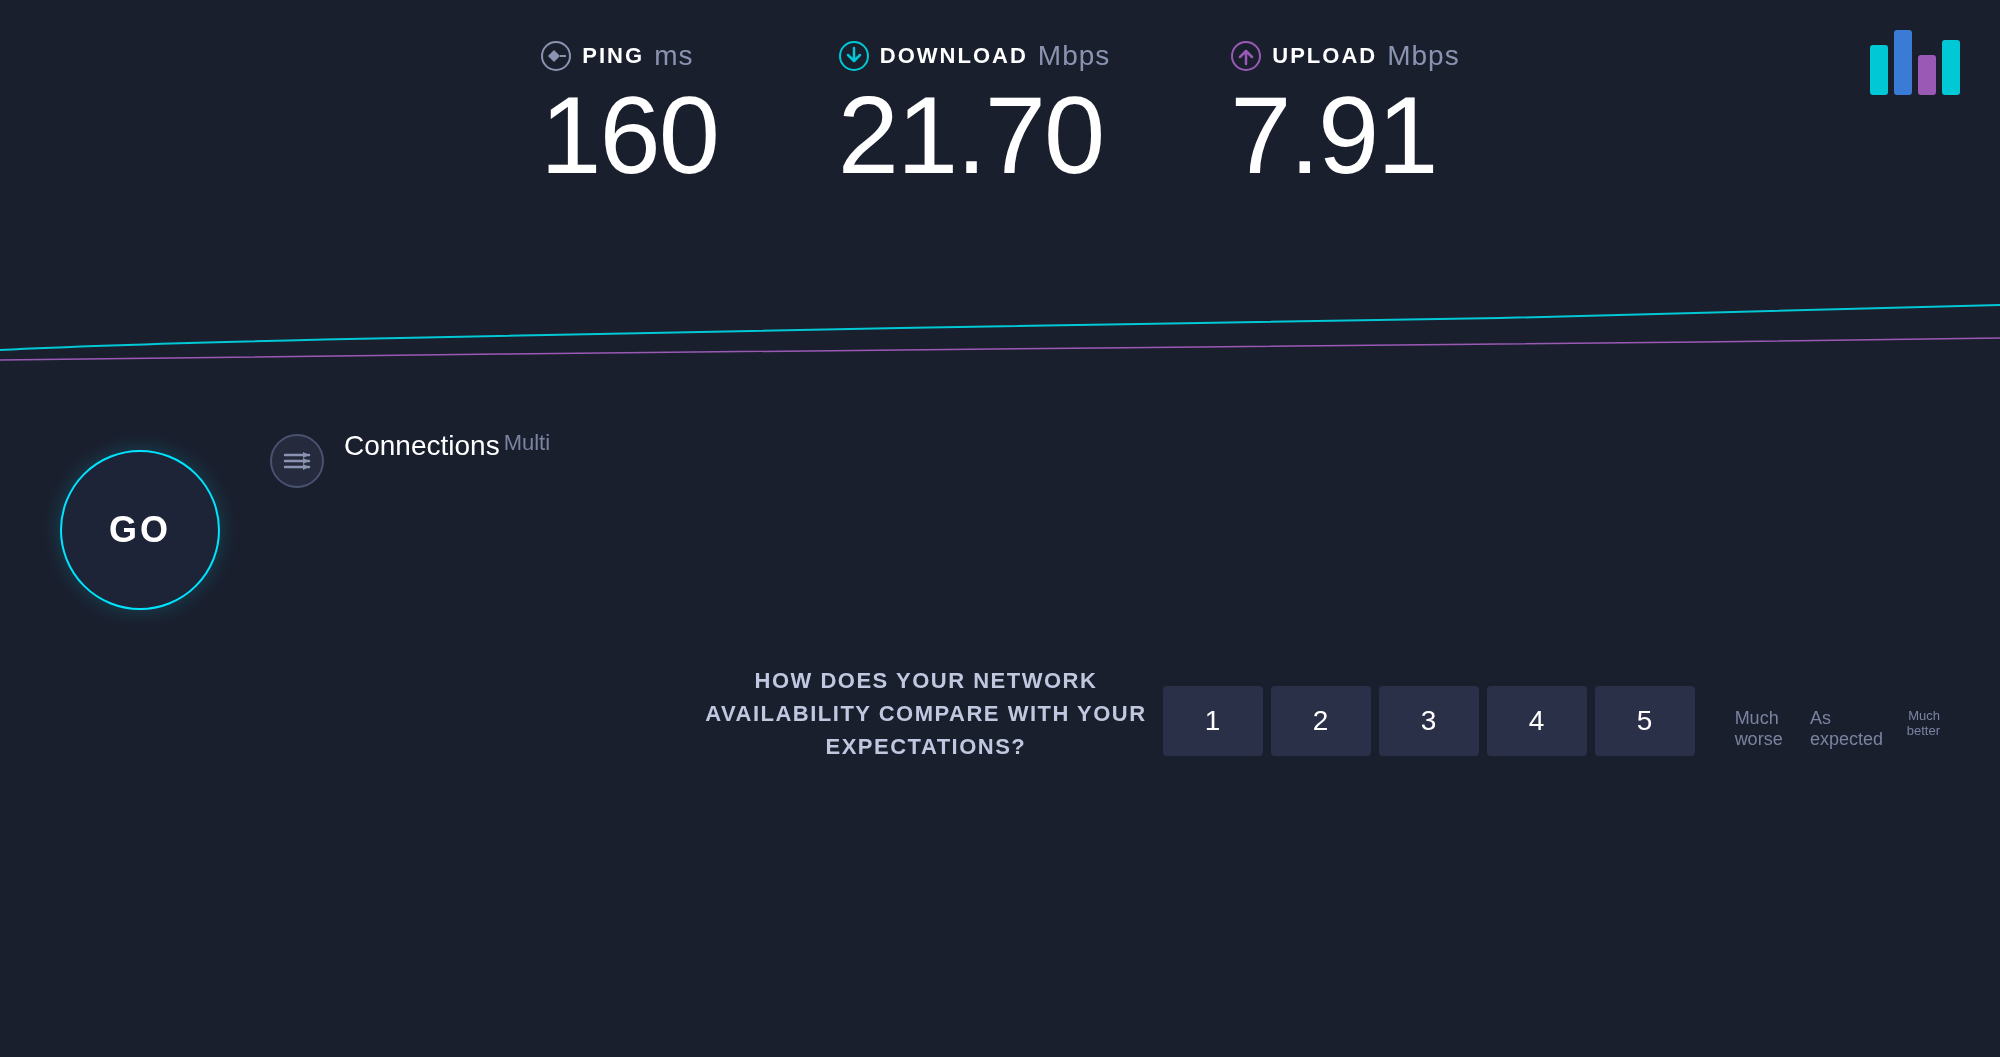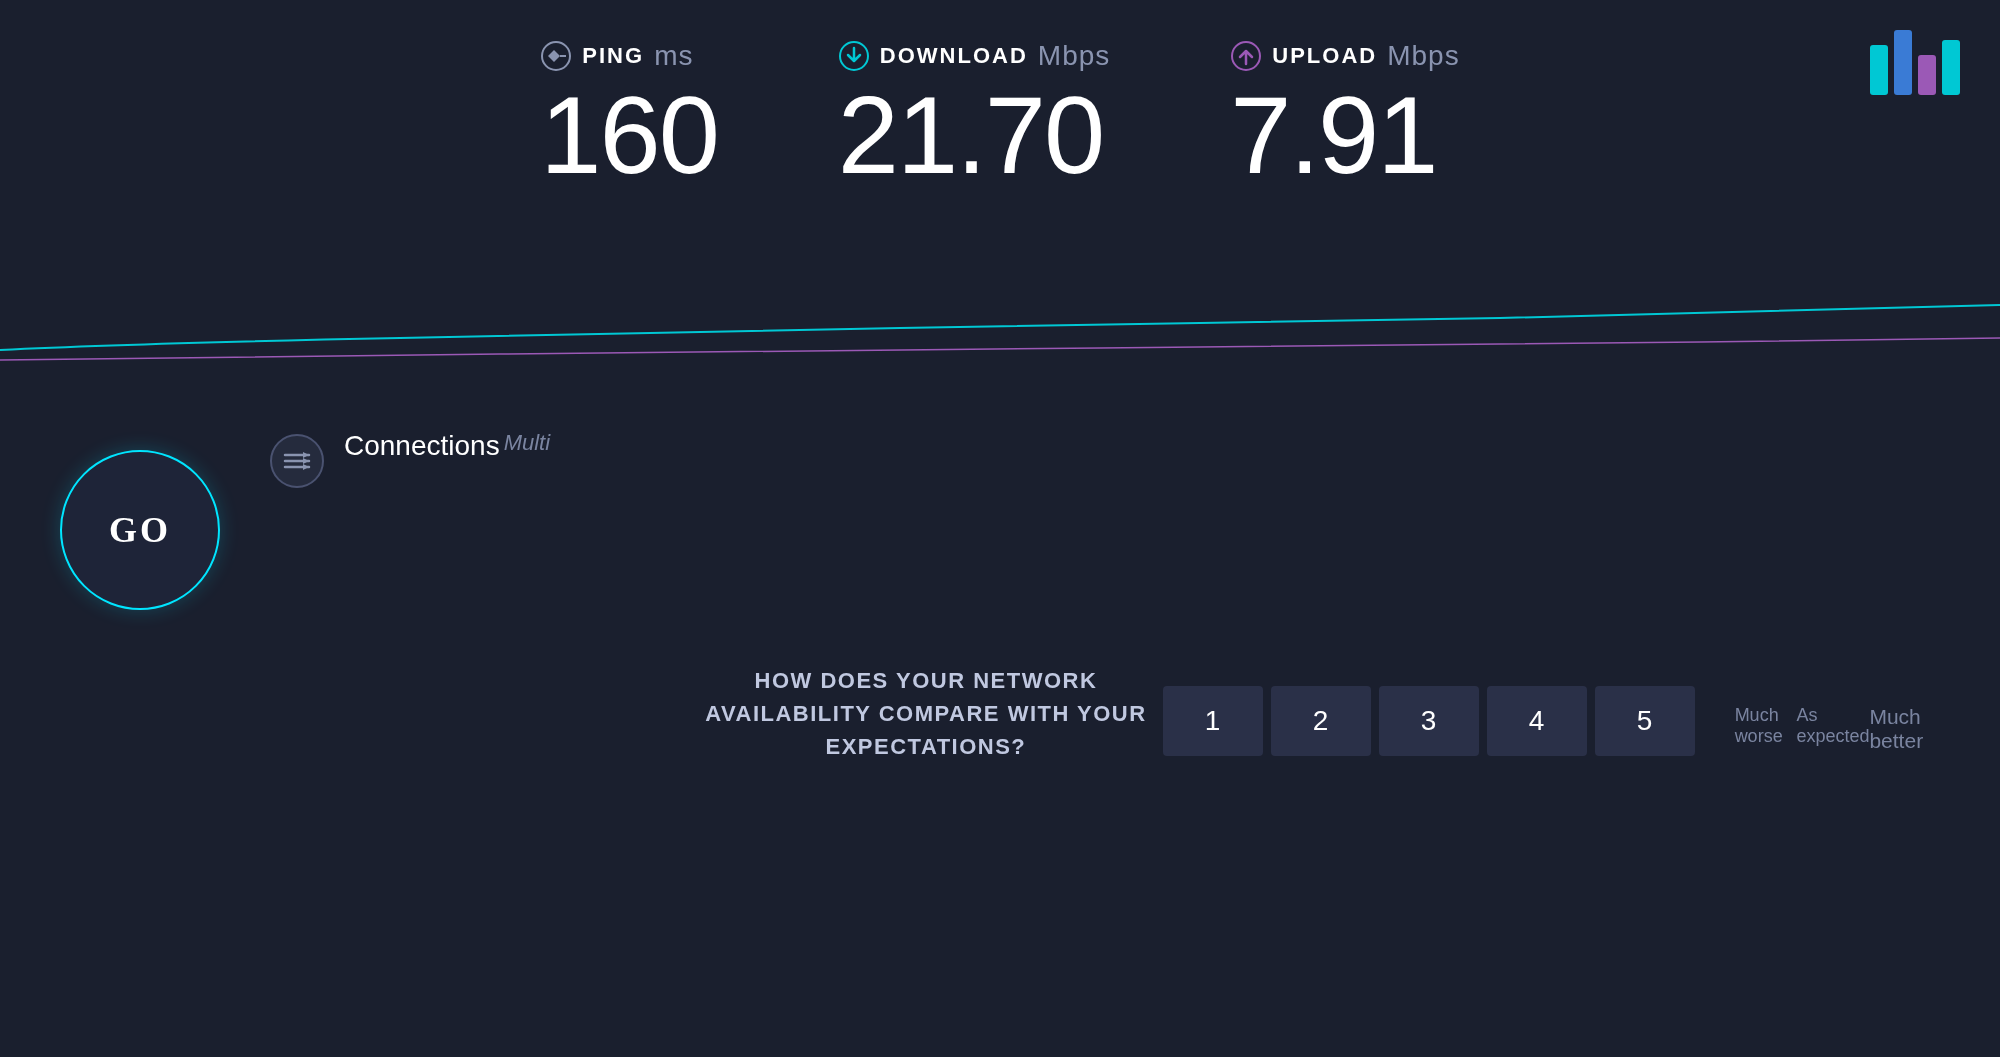--- a/index.html
+++ b/index.html
@@ -128,21 +128,20 @@
       flex-shrink: 0;
       box-shadow: 0 0 20px rgba(0, 229, 255, 0.2);
       margin-top: 30px;
     }
 
     .go-button span {
       font-size: 36px;
       font-weight: bold;
       letter-spacing: 3px;
       color: #ffffff;
-      font-family: Liberation Serif, serif;
     }
 
     .info-panel {
       display: flex;
       flex-direction: column;
       gap: 30px;
       padding-top: 10px;
     }
 
     .info-row {
@@ -172,21 +171,20 @@
 
     .info-title {
       font-size: 28px;
       color: #ffffff;
       font-weight: 400;
     }
 
     .info-subtitle {
       font-size: 22px;
       color: #7a84a0;
-      font-style: italic;
     }
 
     .info-link {
       font-size: 22px;
       color: #00c8d4;
       cursor: pointer;
       text-decoration: none;
     }
 
     
@@ -241,22 +239,23 @@
       color: #7a84a0;
       margin-left: 40px;
     }
 
     .rating-label-center {
       font-size: 18px;
       color: #7a84a0;
     }
 
     .rating-label-right {
-      font-size: 21px;
+      font-size: 13px;
       color: #7a84a0;
+      text-align: right;
     }
   </style>
 </head>
 <body>
 
 <div class="stats-header">
 
   <div class="stat-block">
     <div class="stat-label-row">
       <svg class="stat-icon" viewBox="0 0 32 32" fill="none">

